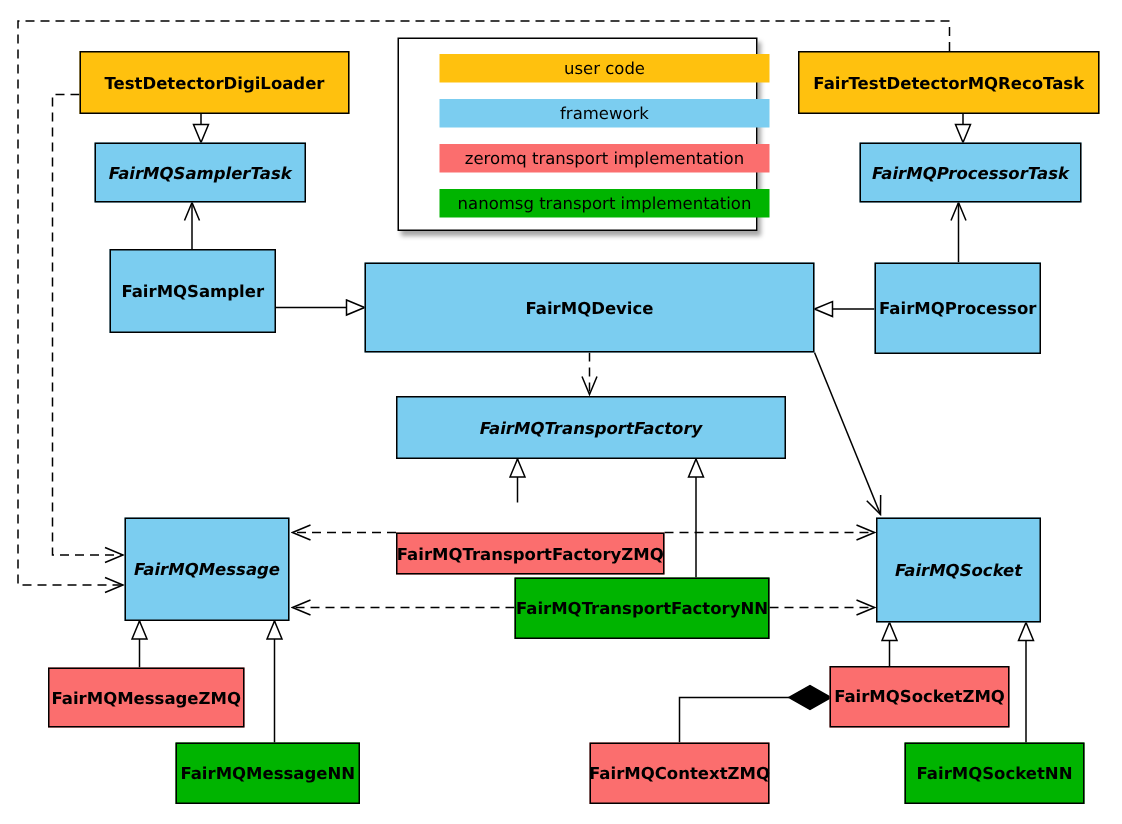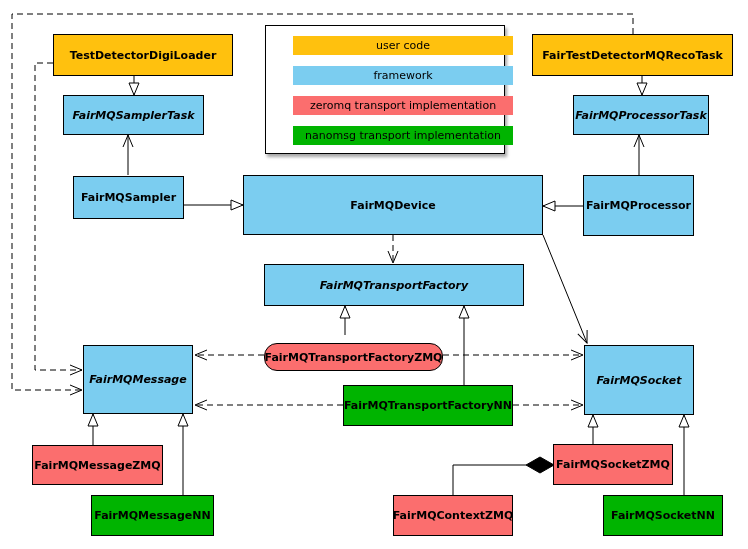--- a/index.html
+++ b/index.html
@@ -94,41 +94,41 @@
       <span>nanomsg transport implementation</span>
     </div>
   </div>
 
   <div class="node c-user" style="left:53px;top:34px;width:180px;height:42px;">TestDetectorDigiLoader</div>
 
   <div class="node c-fw abstract" style="left:63px;top:95px;width:141px;height:40px;">FairMQSamplerTask</div>
 
   <div class="node c-user" style="left:532px;top:34px;width:201px;height:42px;">FairTestDetectorMQRecoTask</div>
 
-  <div class="node c-fw abstract" style="left:573px;top:95px;width:136px;height:40px;">FairMQProcessorTask</div>
+  <div class="node c-fw abstract" style="left:573px;top:95px;width:148px;height:40px;">FairMQProcessorTask</div>
 
-  <div class="node c-fw" style="left:73px;top:176px;width:111px;height:43px;">FairMQSampler</div>
+  <div class="node c-fw" style="left:73px;top:166px;width:111px;height:56px;">FairMQSampler</div>
 
   <div class="node c-fw" style="left:243px;top:175px;width:300px;height:60px;">FairMQDevice</div>
 
   <div class="node c-fw" style="left:583px;top:175px;width:111px;height:61px;">FairMQProcessor</div>
 
   <div class="node c-fw abstract" style="left:264px;top:264px;width:260px;height:42px;">FairMQTransportFactory</div>
 
-  <div class="node c-zmq" style="left:264px;top:343px;width:179px;height:28px;border-radius:13px;">FairMQTransportFactoryZMQ</div>
+  <div class="node c-zmq" style="left:264px;top:355px;width:179px;height:28px;">FairMQTransportFactoryZMQ</div>
 
   <div class="node c-nn" style="left:343px;top:385px;width:170px;height:41px;">FairMQTransportFactoryNN</div>
 
   <div class="node c-fw abstract" style="left:83px;top:345px;width:110px;height:69px;">FairMQMessage</div>
 
   <div class="node c-fw abstract" style="left:584px;top:345px;width:110px;height:70px;">FairMQSocket</div>
 
   <div class="node c-zmq" style="left:32px;top:445px;width:131px;height:40px;">FairMQMessageZMQ</div>
 
-  <div class="node c-nn" style="left:91px;top:495px;width:123px;height:41px;">FairMQMessageNN</div>
+  <div class="node c-nn" style="left:117px;top:495px;width:123px;height:41px;">FairMQMessageNN</div>
 
   <div class="node c-zmq" style="left:553px;top:444px;width:120px;height:41px;">FairMQSocketZMQ</div>
 
   <div class="node c-zmq" style="left:393px;top:495px;width:120px;height:41px;">FairMQContextZMQ</div>
 
   <div class="node c-nn" style="left:603px;top:495px;width:120px;height:41px;">FairMQSocketNN</div>
 
 </div>
 
 </body></html>

